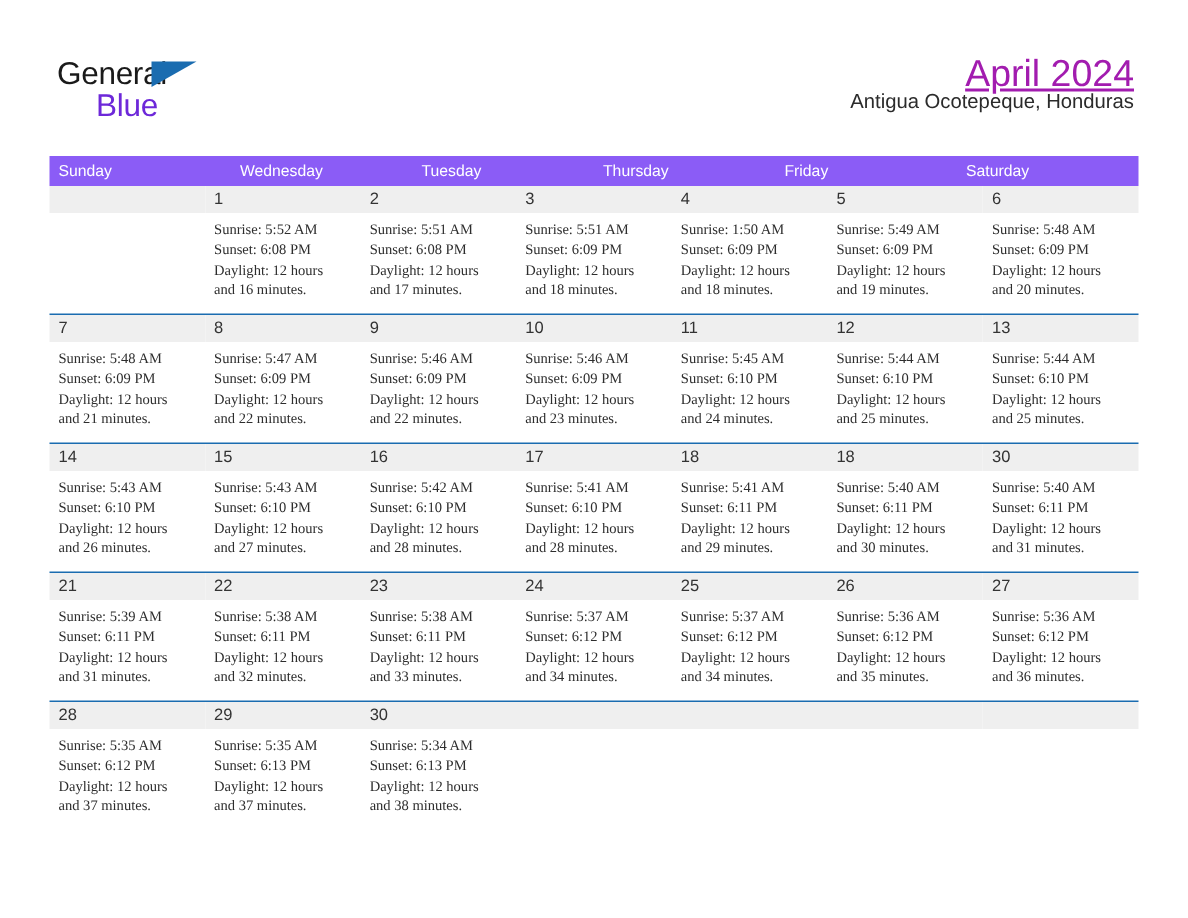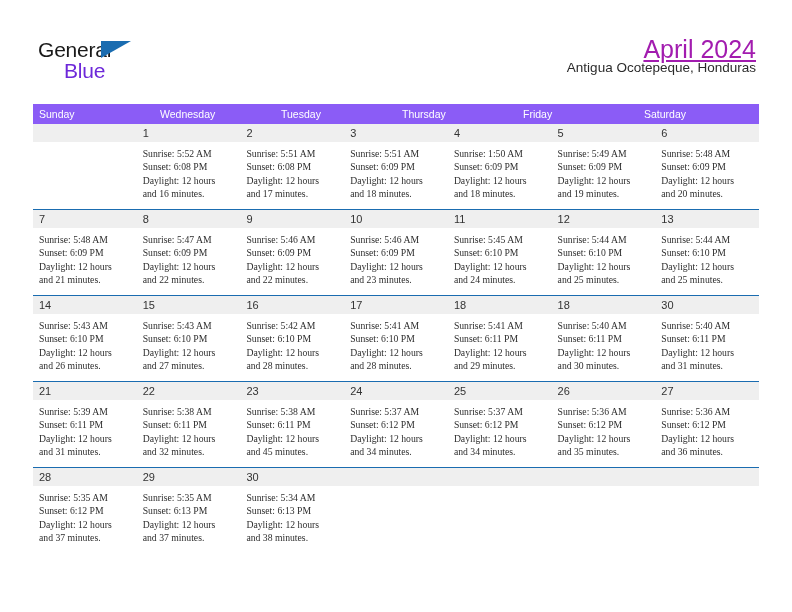--- a/index.html
+++ b/index.html
@@ -354,21 +354,21 @@
                 <div>Daylight: 12 hours</div>
                 <div>and 32 minutes.</div>
               </div>
             </div>
             <div class="cell">
               <div class="cell-date">23</div>
               <div class="cell-body">
                 <div>Sunrise: 5:38 AM</div>
                 <div>Sunset: 6:11 PM</div>
                 <div>Daylight: 12 hours</div>
-                <div>and 45 minutes.</div>
+                <div>and 33 minutes.</div>
               </div>
             </div>
             <div class="cell">
               <div class="cell-date">24</div>
               <div class="cell-body">
                 <div>Sunrise: 5:37 AM</div>
                 <div>Sunset: 6:12 PM</div>
                 <div>Daylight: 12 hours</div>
                 <div>and 34 minutes.</div>
               </div>

